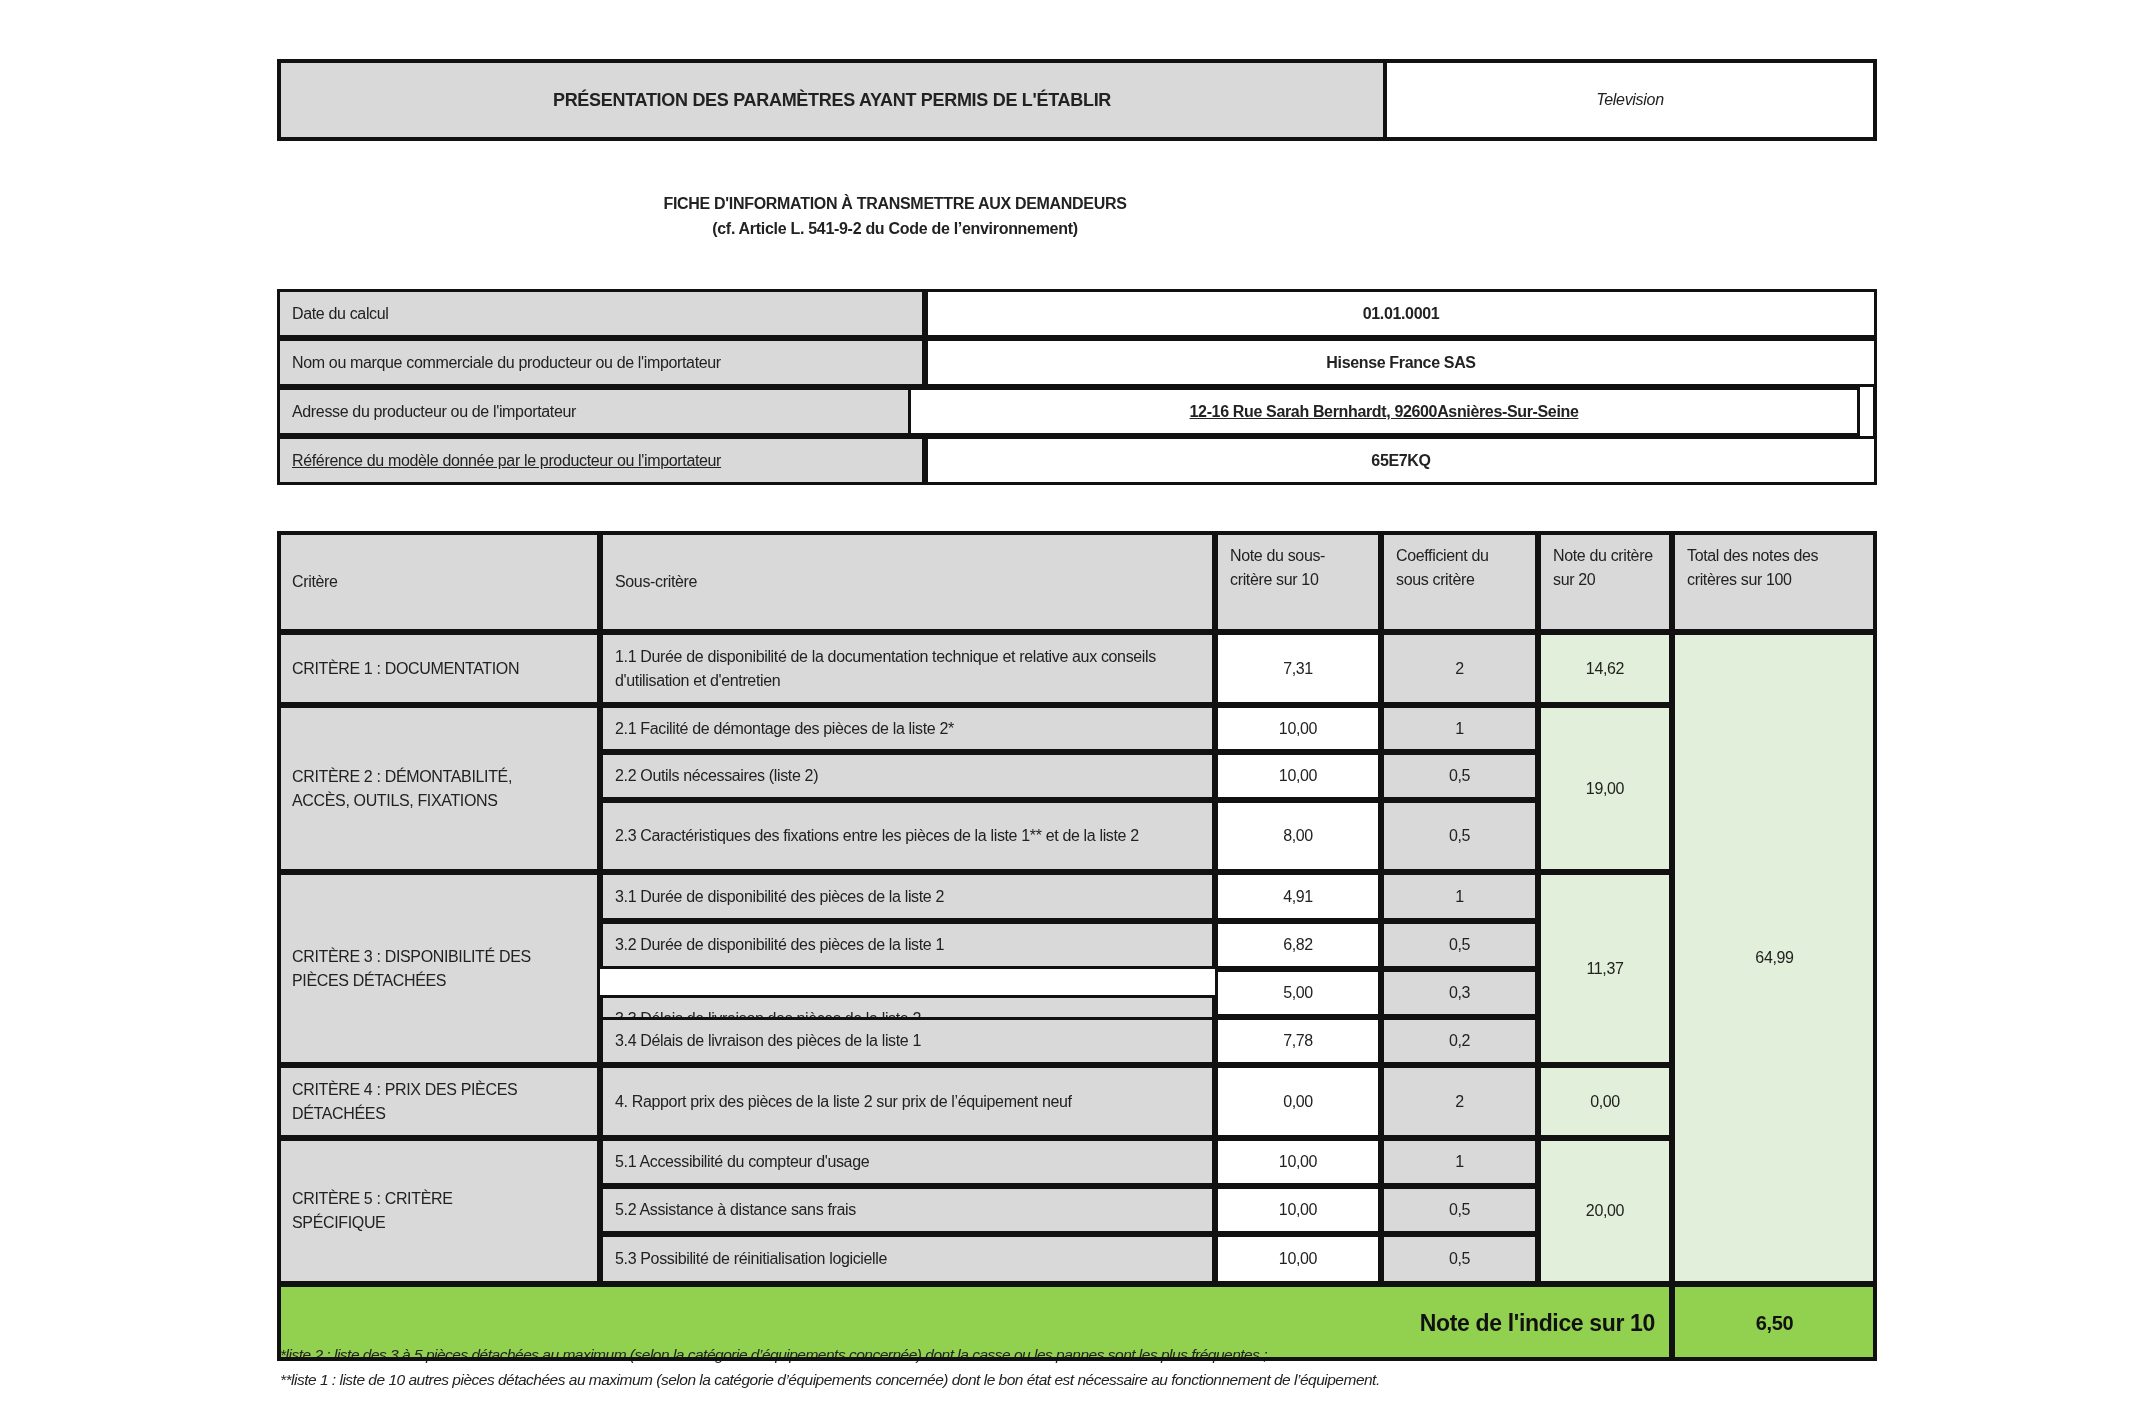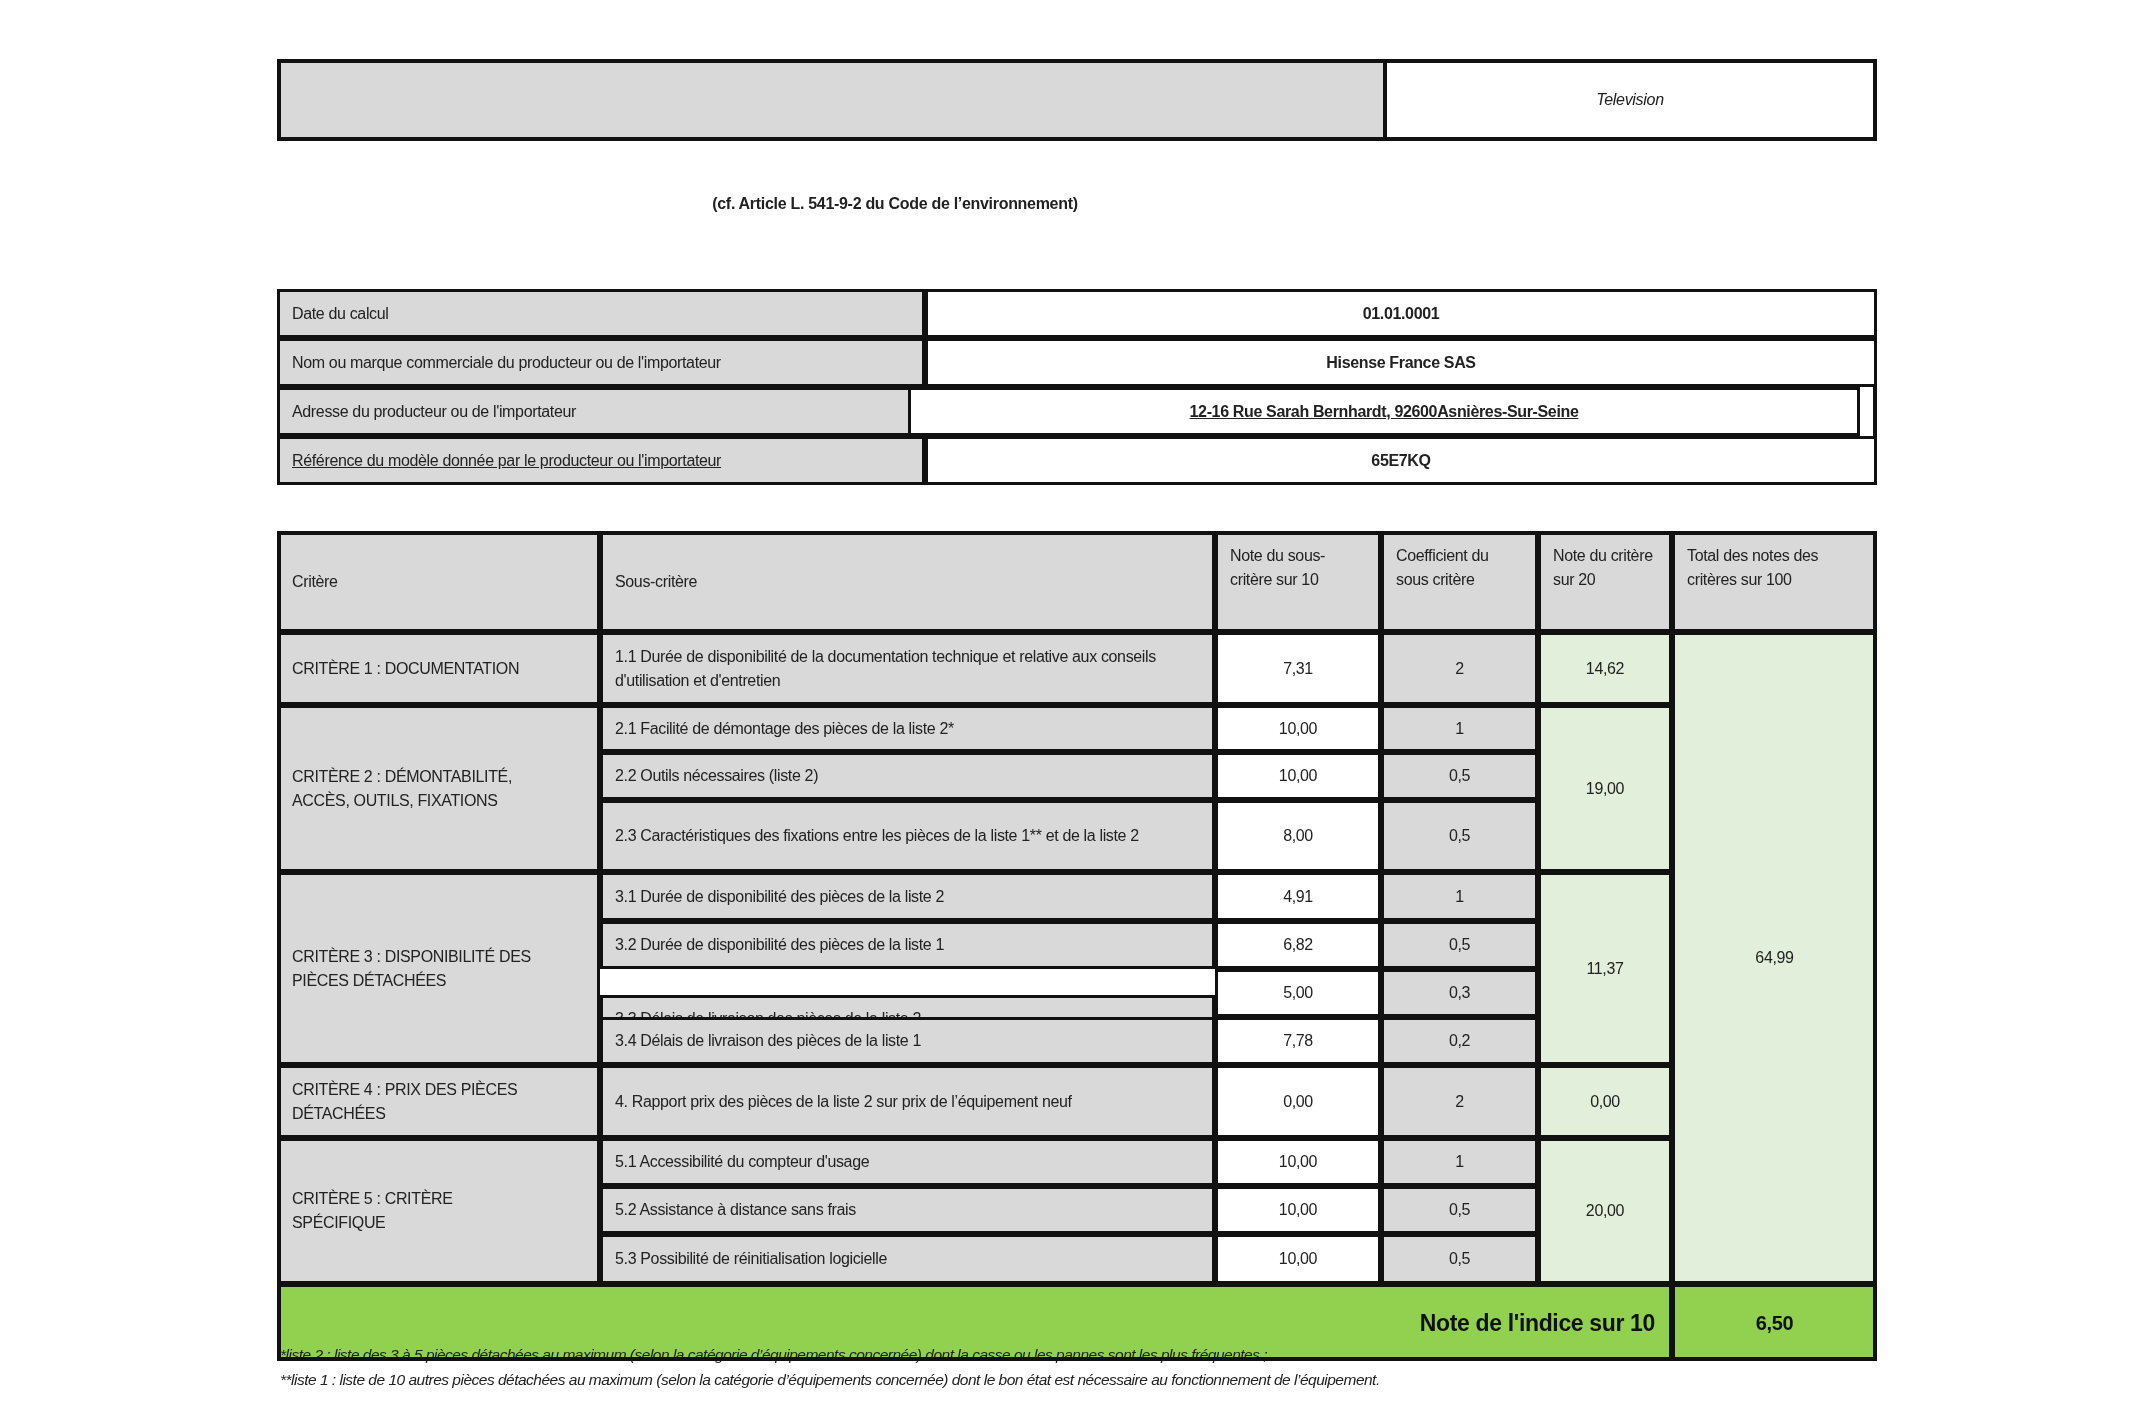--- a/index.html
+++ b/index.html
@@ -18,27 +18,29 @@
   .bold { font-weight:bold; }
   .title-text { font-weight:bold; font-size:18px; letter-spacing:-0.3px; line-height:28px; text-align:center; }
   .sub-text { font-weight:bold; font-size:16px; letter-spacing:-0.3px; line-height:25px; text-align:center; }
   .foot { font-style:italic; font-size:15.5px; letter-spacing:-0.5px; white-space:nowrap; }
 </style>
 </head>
 <body>
 
 <div class="abs box gray" style="left:277px;top:59px;width:1110px;height:82px;display:flex;align-items:center;justify-content:center;">
   <div class="title-text">
+    <div>PRÉSENTATION DES PARAMÈTRES AYANT PERMIS DE L'ÉTABLIR</div>
   </div>
 </div>
 <div class="abs box white" style="left:1383px;top:59px;width:494px;height:82px;display:flex;align-items:center;justify-content:center;">
   <span style="font-style:italic;font-size:16px;letter-spacing:-0.3px;">Television</span>
 </div>
 
 <div class="abs sub-text" style="left:595px;top:191px;width:600px;">
+  <div>FICHE D'INFORMATION À TRANSMETTRE AUX DEMANDEURS</div>
   <div>(cf. Article L. 541-9-2 du Code de l’environnement)</div>
 </div>
 
 <div class="abs" style="left:277px;top:289px;width:1600px;height:196px;border:4px solid #111;box-sizing:border-box;"></div>
 <div id="info-rows">
     <div class="cell gray" style="left: 277px; top: 289px; width: 648px; height: 49px; border-width: 3px;">Date du calcul</div>
     <div class="cell white center bold" style="left: 925px; top: 289px; width: 952px; height: 49px; border-width: 3px;">01.01.0001</div>
     <div class="cell gray" style="left: 277px; top: 338px; width: 648px; height: 49px; border-width: 3px;">Nom ou marque commerciale du producteur ou de l'importateur</div>
     <div class="cell white center bold" style="left: 925px; top: 338px; width: 952px; height: 49px; border-width: 3px;">Hisense France SAS</div>
     <div class="cell gray" style="left: 277px; top: 387px; width: 648px; height: 49px; border-width: 3px;">Adresse du producteur ou de l'importateur</div>

